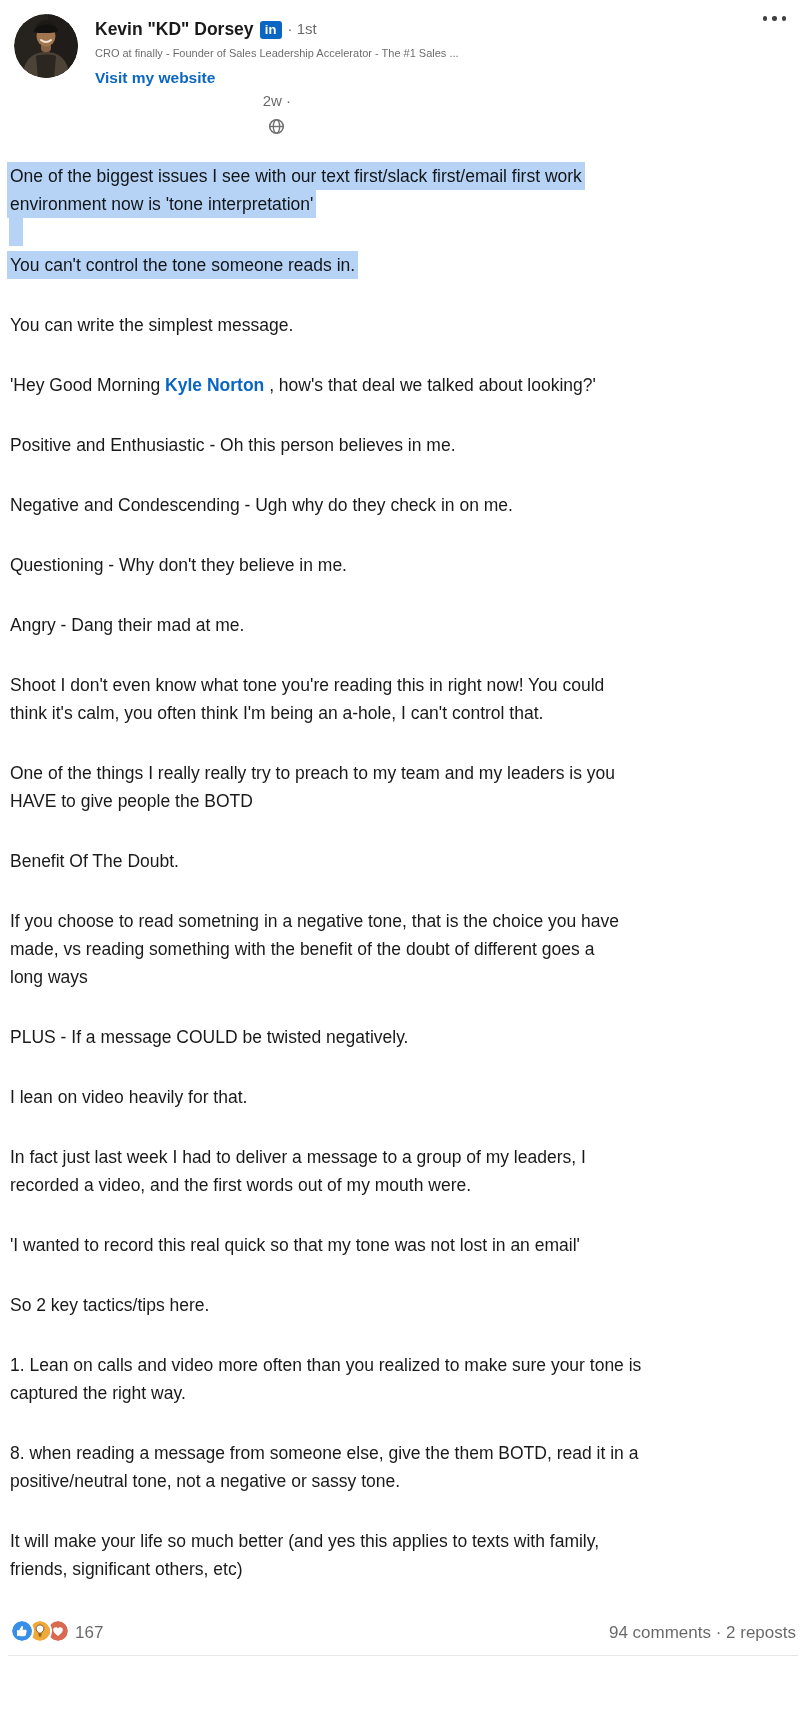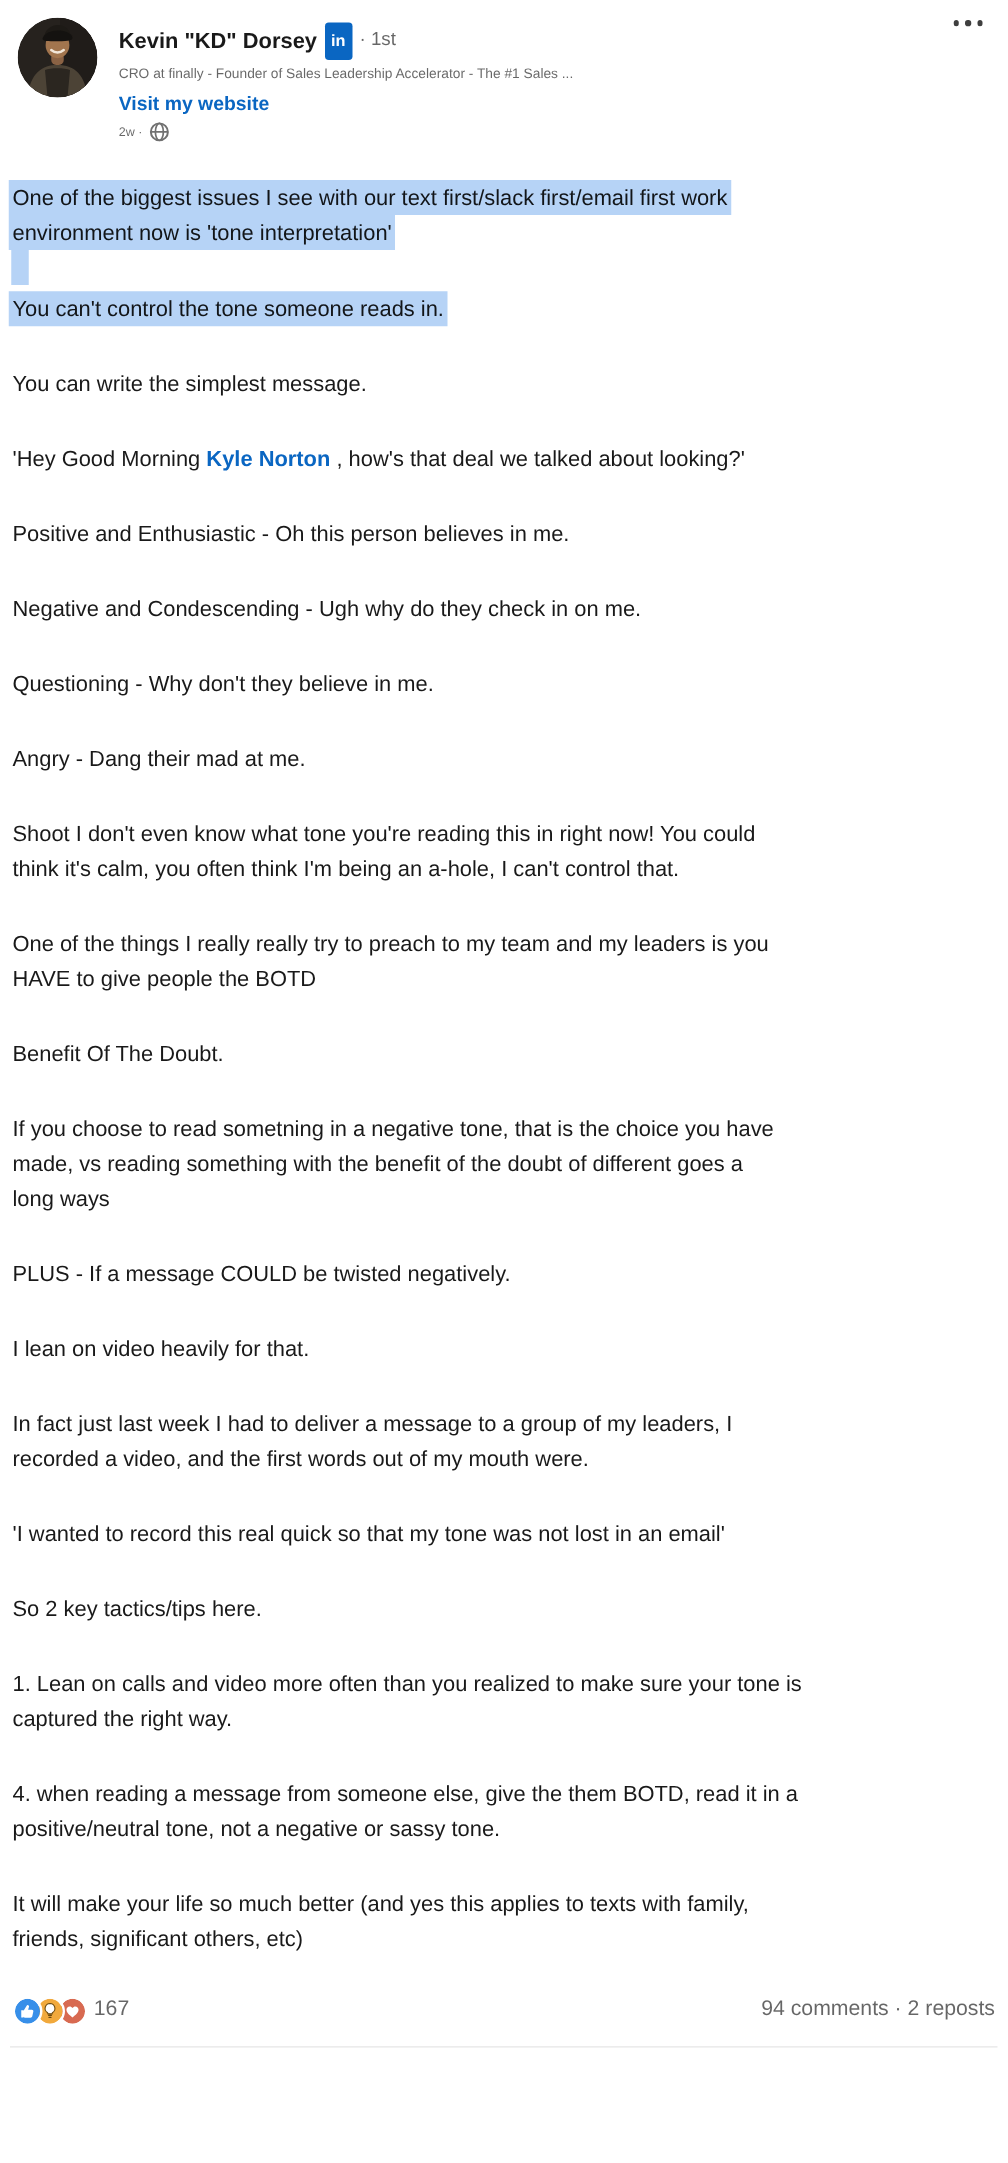--- a/index.html
+++ b/index.html
@@ -27,28 +27,28 @@
     cursor: pointer;
   }
   .header-text { display: flex; flex-direction: column; padding-top: 3px; }
   .name-row { display: flex; align-items: center; gap: 6px; line-height: 24px; }
   .actor-name { font-size: 17.5px; font-weight: 700; color: rgba(0,0,0,0.9); cursor: pointer; }
   .li-badge {
     display: inline-flex; align-items: center; justify-content: center;
     background: var(--link-blue);
     color: #fff;
     font-size: 13px; font-weight: 700;
-    width: 22px; height: 30px;
+    width: 22px; height: 18px;
     border-radius: 3px;
     position: relative; top: 1px;
   }
   .degree { font-size: 15px; color: rgba(0,0,0,0.6); }
   .headline { font-size: 11px; color: rgba(0,0,0,0.6); line-height: 22px; margin-top: 1px; }
   .website-link { font-size: 15.5px; font-weight: 700; color: var(--link-blue); line-height: 25px; margin-top: 1px; cursor: pointer; width: fit-content; text-align: center; }
-  .time-row { display: flex; align-items: flex-start; gap: 5px; font-size: 10px; color: rgba(0,0,0,0.6); line-height: 22px; }
+  .time-row { display: flex; align-items: center; gap: 5px; font-size: 15px; color: rgba(0,0,0,0.6); line-height: 22px; flex-direction: column; }
   .globe { display: inline-block; position: relative; top: 1px; }
   .menu-btn {
     position: absolute; right: 18px; top: 10px;
     display: flex; gap: 5px;
     padding: 6px 2px;
     cursor: pointer;
   }
   .menu-btn i { width: 4.5px; height: 4.5px; border-radius: 50%; background: #3f3f3f; }
   
   .post-body {
@@ -63,21 +63,21 @@
     background: var(--sel);
     width: fit-content;
     padding: 0 3px;
     margin-left: -3px;
   }
   .empty-sel { height: 28px; margin: 0 0 5px 0; }
   .empty-sel .sel-block { display: inline-block; width: 14px; height: 28px; background: var(--sel); margin-left: -1px; }
   .mention { color: var(--link-blue); font-weight: 700; cursor: pointer; }
   
   .engagement {
-    display: flex; align-items: flex-start;
+    display: flex; align-items: flex-end;
     padding: 0 10px 0 10px;
     height: 28px;
   }
   .reactions { display: flex; align-items: center; cursor: pointer; }
   .reaction { width: 24px; height: 24px; border-radius: 50%; border: 2px solid #fff; display: block; }
   .reaction + .reaction { margin-left: -6px; }
   .rx-like { z-index: 3; position: relative; }
   .rx-insightful { z-index: 2; position: relative; }
   .rx-love { z-index: 1; position: relative; }
   .reaction-count { font-size: 17px; color: rgba(0,0,0,0.6); margin-left: 5px; cursor: pointer; }
@@ -197,21 +197,21 @@
         <div class="line">'I wanted to record this real quick so that my tone was not lost in an email'</div>
       </div>
       <div class="para">
         <div class="line">So 2 key tactics/tips here.</div>
       </div>
       <div class="para">
         <div class="line">1. Lean on calls and video more often than you realized to make sure your tone is</div>
         <div class="line">captured the right way.</div>
       </div>
       <div class="para">
-        <div class="line">4. when reading a message from someone else, give the them BOTD, read it in a</div>
+        <div class="line">8. when reading a message from someone else, give the them BOTD, read it in a</div>
         <div class="line">positive/neutral tone, not a negative or sassy tone.</div>
       </div>
       <div class="para">
         <div class="line">It will make your life so much better (and yes this applies to texts with family,</div>
         <div class="line">friends, significant others, etc)</div>
       </div>
     </div>
 
   <div class="engagement">
     <div class="reactions">

